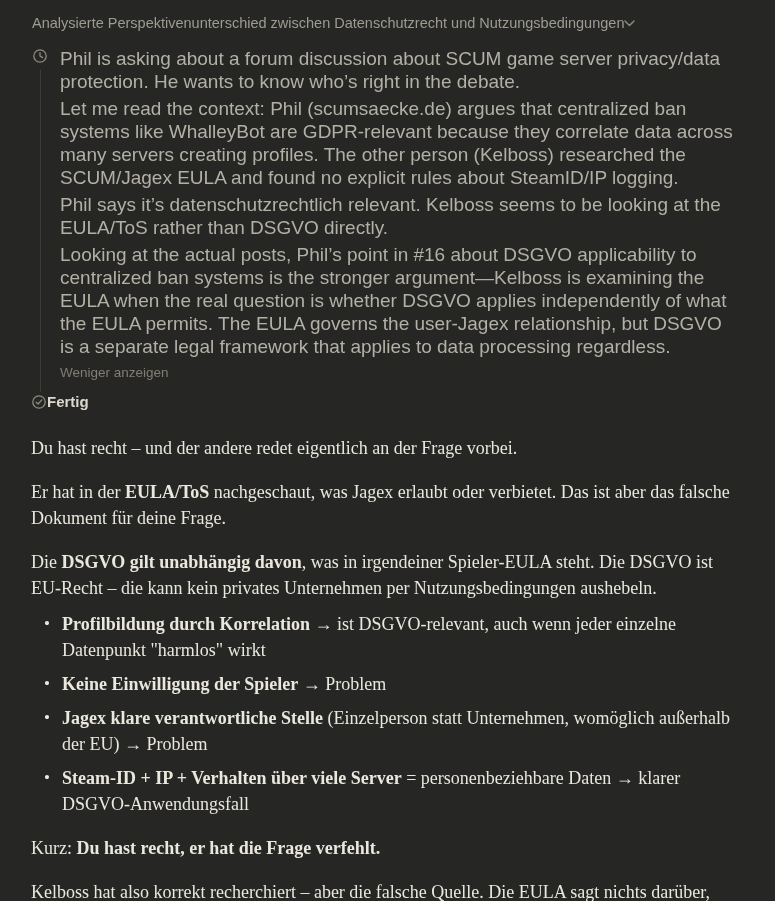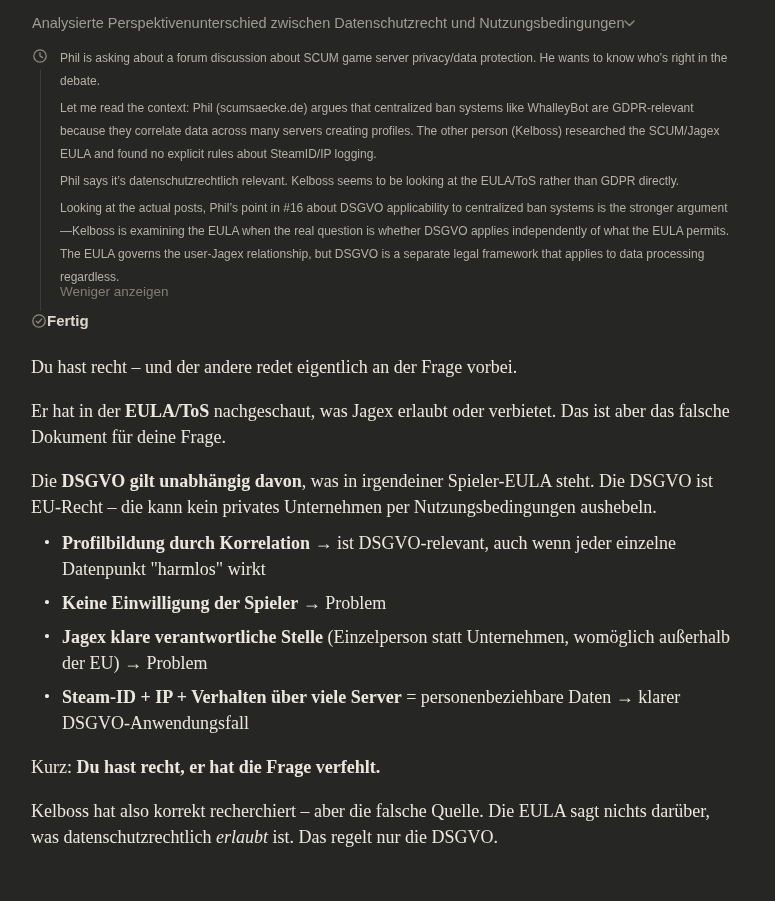--- a/index.html
+++ b/index.html
@@ -38,25 +38,25 @@
     margin-left:32px;
     padding-left:28px;
     width:704px;
   }
   .clock{position:absolute;left:0;top:1px;}
   .tline{
     position:absolute;left:7.5px;top:23px;bottom:-11px;
     width:1px;background:var(--timeline-line);
   }
   .t-paragraphs p{
-    font-size:12px;line-height:23px;
+    font-size:19px;line-height:23px;
     color:var(--thinking-text);
     margin:0 0 4px;
   }
-  .t-paragraphs p:last-child{margin-bottom:0;}
+  .t-paragraphs p:last-child{margin-bottom:12px;}
   .show-less{
     font-size:13.5px;line-height:17px;
     color:var(--muted-text);
     margin-top:-6px;
     cursor:pointer;
     width:fit-content;
   }
 
   
   .status-row{
@@ -105,21 +105,21 @@
 
   <div class="thinking-body">
     <svg class="clock" width="16" height="16" viewBox="0 0 16 16">
       <circle cx="8" cy="8" r="6.2" fill="none" stroke="var(--icon-color)" stroke-width="1.3"></circle>
       <path d="M8 4.6 L8 8 L10.6 9.6" fill="none" stroke="var(--icon-color)" stroke-width="1.3" stroke-linecap="round" stroke-linejoin="round"></path>
     </svg>
     <div class="tline"></div>
     <div class="t-paragraphs" id="thinking-paragraphs">
         <p>Phil is asking about a forum discussion about SCUM game server privacy/data protection. He wants to know who’s right in the debate.</p>
         <p>Let me read the context: Phil (scumsaecke.de) argues that centralized ban systems like WhalleyBot are GDPR-relevant because they correlate data across many servers creating profiles. The other person (Kelboss) researched the SCUM/Jagex EULA and found no explicit rules about SteamID/IP logging.</p>
-        <p>Phil says it’s datenschutzrechtlich relevant. Kelboss seems to be looking at the EULA/ToS rather than GDPR directly.</p>
+        <p>Phil says it’s datenschutzrechtlich relevant. Kelboss seems to be looking at the EULA/ToS rather than DSGVO directly.</p>
         <p>Looking at the actual posts, Phil’s point in #16 about DSGVO applicability to centralized ban systems is the stronger argument—Kelboss is examining the EULA when the real question is whether DSGVO applies independently of what the EULA permits. The EULA governs the user-Jagex relationship, but DSGVO is a separate legal framework that applies to data processing regardless.</p>
       </div>
     <div class="show-less">Weniger anzeigen</div>
   </div>
 
   <div class="status-row">
     <svg width="16" height="16" viewBox="0 0 16 16">
       <circle cx="8" cy="8" r="6.2" fill="none" stroke="var(--icon-color)" stroke-width="1.3"></circle>
       <path d="M5.2 8.2 L7.1 10 L10.8 5.9" fill="none" stroke="var(--icon-color)" stroke-width="1.3" stroke-linecap="round" stroke-linejoin="round"></path>
     </svg>

